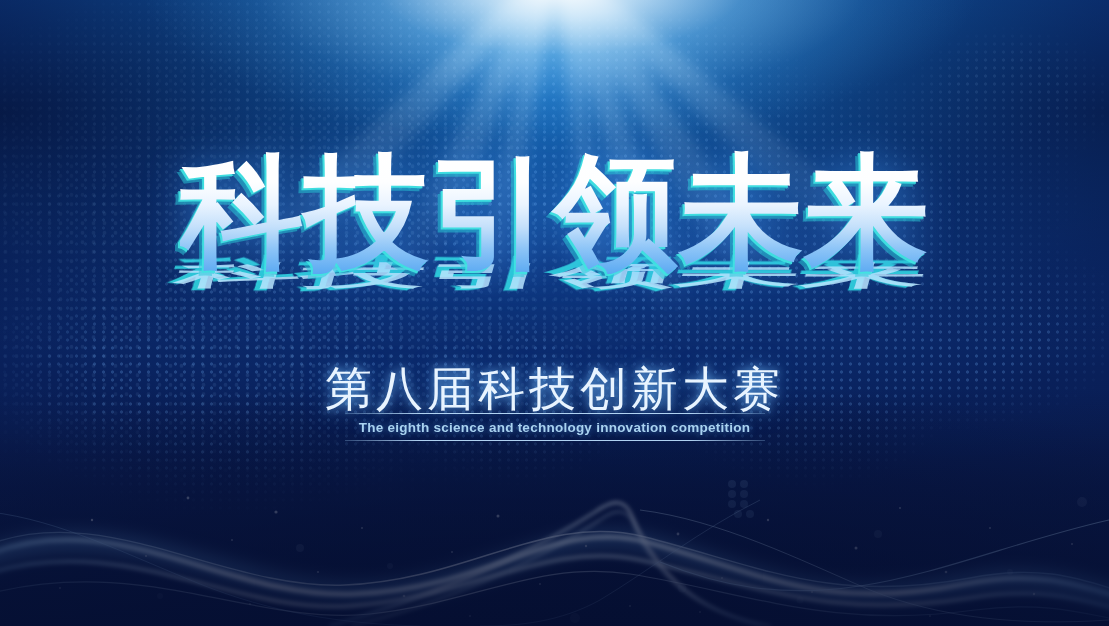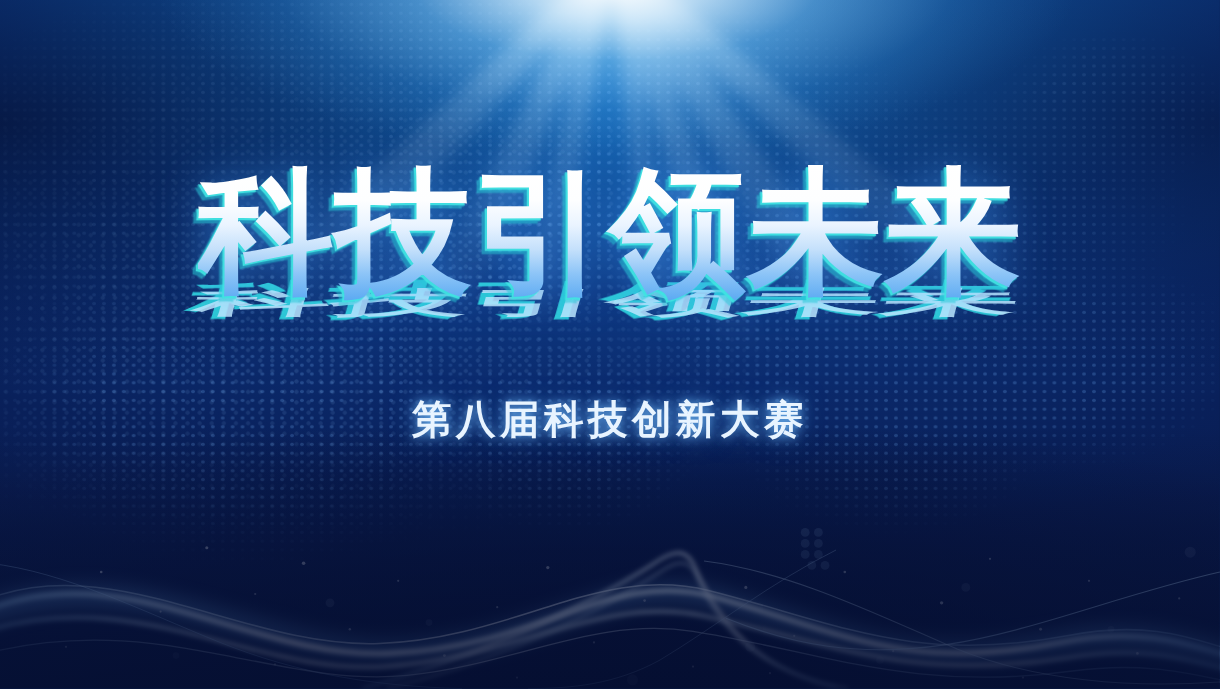--- a/index.html
+++ b/index.html
@@ -136,22 +136,22 @@
     transform:translate(-7px,15px) skewX(-16deg) scaleY(.22);
     transform-origin:bottom center;
     opacity:.85;
   }
 
   
   .subtitle{
     position:absolute;left:0;top:358px;width:100%;
     text-align:center;
     font-family:"DejaVu Sans","Liberation Sans",sans-serif;
-    font-size:36px;
-    font-weight:700;
+    font-size:47px;
+    font-weight:400;
     letter-spacing:4px;
     color:#e8f4ff;
     text-shadow:0 0 10px rgba(120,195,255,.85),0 0 22px rgba(70,150,240,.55);
   }
 
   
   .tagline-block{
     position:absolute;left:50%;top:413px;
     transform:translateX(-50%);
     width:420px;
@@ -315,15 +315,20 @@
     <div class="title-wrap">
       <span class="title-stack">
         <span class="title-extrude">科技引领未来</span>
         <span class="title-extrude2">科技引领未来</span>
         <span class="title">科技引领未来</span>
       </span>
     </div>
 
     <div class="subtitle">第八届科技创新大赛</div>
 
+    <div class="tagline-block">
+      <div class="rule"></div>
+      <div class="tagline">The eighth science and technology innovation competition</div>
+      <div class="rule"></div>
+    </div>
 
   </div>
 </div>
 
 </body></html>

